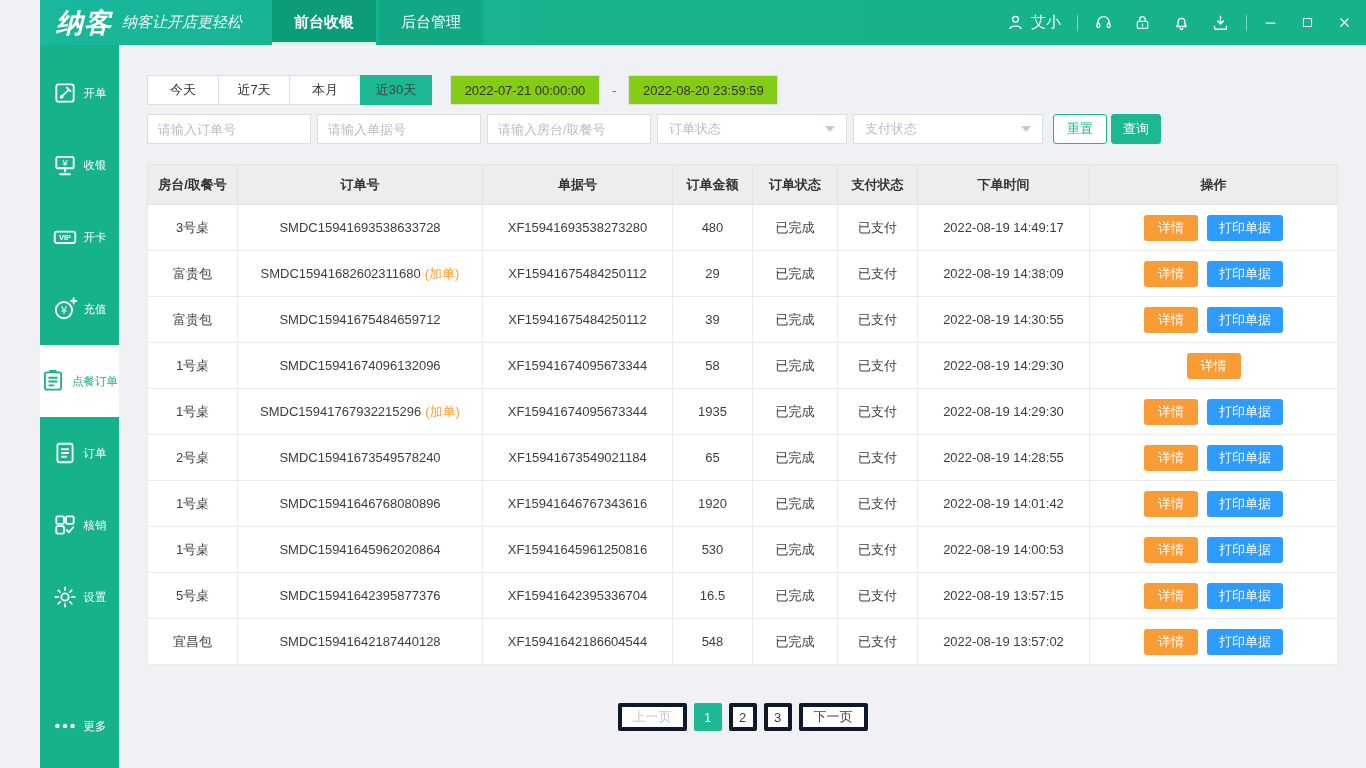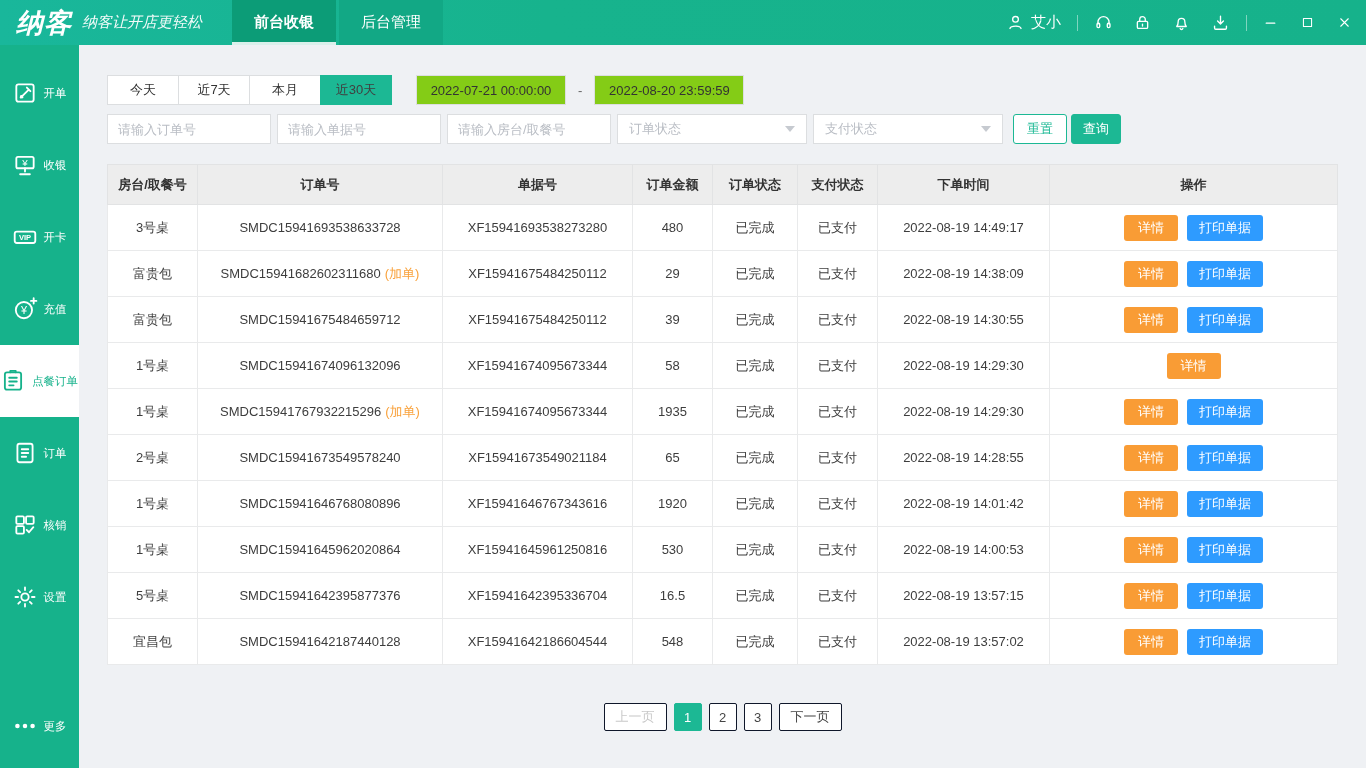--- a/index.html
+++ b/index.html
@@ -1,20 +1,20 @@
 <!DOCTYPE html>
 <html><head>
 <meta charset="utf-8">
 <style>
   * { margin:0; padding:0; box-sizing:border-box; }
   html,body { width:1366px; height:768px; overflow:hidden;
     font-family:"Liberation Sans","DejaVu Sans",sans-serif; font-size:13px; color:#333; }
   [data-interactable="true"]:not(input){ cursor:pointer; }
 
-  .app { width:1366px; height:768px; display:flex; flex-direction:column; background:#eff1f4; }
+  .app { width:1366px; height:768px; display:flex; flex-direction:column; background:#eff1f4;padding-left:40px; }
 
   
   .topbar { flex:0 0 45px; background:linear-gradient(90deg,#19b79b 0%,#17b38d 40%,#16b28b 100%);
     display:flex; align-items:stretch; color:#fff; }
   .logo-area { flex:0 0 232px; display:flex; align-items:center; padding-left:16px; }
   .logo { font-size:27px; font-weight:bold; font-style:italic; letter-spacing:1px; }
   .slogan { margin-left:10px; font-family:"Liberation Serif","DejaVu Serif",serif;
     font-style:italic; font-size:15px; opacity:.95; white-space:nowrap; }
   .top-tabs { display:flex; align-items:stretch; }
   .top-tab { padding:0 22px; display:flex; align-items:center; font-size:15px;
@@ -45,21 +45,21 @@
   .side-item.bottom { margin-top:auto; margin-bottom:6px; }
   .side-icon { width:26px; height:26px; display:inline-flex; }
   .side-icon svg { width:100%; height:100%; }
   .side-label { font-size:12px; white-space:nowrap; transform:scale(.95); }
 
   
   .main { flex:1; padding:30px 28px 0; overflow:hidden; }
   .filter-row { display:flex; align-items:center; }
   .row1 { margin-bottom:9px; }
   .row2 { margin-bottom:20px; }
-  .range-group { display:flex; margin-right:24px; }
+  .range-group { display:flex; margin-right:18px; }
   .range-btn { min-width:72px; padding:0 14px; height:30px; background:#fff;
     border:1px solid #dcdee0; margin-left:-1px; font-size:13px; color:#333;
     font-family:inherit; }
   .range-btn:first-child { margin-left:0; }
   .range-btn.active { background:#1cb894; border-color:#1cb894; color:#404040; position:relative; }
   .date-input { width:150px; height:30px; border:1px solid #dcdee0; background:#84cc16;
     text-align:center; font-size:13px; color:#333; font-family:inherit; }
   .date-sep { margin:0 12px; color:#666; }
   .text-input { width:164px; height:30px; border:1px solid #dcdee0; background:#fff;
     padding:0 10px; font-size:13px; color:#333; margin-right:6px; font-family:inherit; }
@@ -84,21 +84,21 @@
   .orders-table td { height:46px; color:#3d3d3d; }
   .tag { color:#f9a13a; margin-left:4px; }
   .btn-detail { height:26px; padding:0 14px; background:#f99c35; color:#fff; border:none;
     border-radius:3px; font-size:13px; font-family:inherit; }
   .btn-print { height:26px; padding:0 12px; background:#2e9bff; color:#fff; border:none;
     border-radius:3px; font-size:13px; margin-left:9px; font-family:inherit; }
 
   
   .pagination { margin-top:38px; display:flex; justify-content:center; gap:7px; }
   .page-btn { min-width:28px; height:28px; padding:0 11px; background:#fff;
-    border:1px solid #0f172a; border-radius:2px; font-size:13px; color:#444;
+    border:4px solid #0f172a; border-radius:2px; font-size:13px; color:#444;
     display:flex; align-items:center; justify-content:center; font-family:inherit; }
   .page-btn.num { padding:0; width:28px; }
   .page-btn.disabled { color:#c9c9c9; }
   .page-btn.active { background:#1cb894; border-color:#1cb894; color:#fff; }
 </style>
 </head>
 <body>
 
 <div class="app" data-interactable="false">
 

